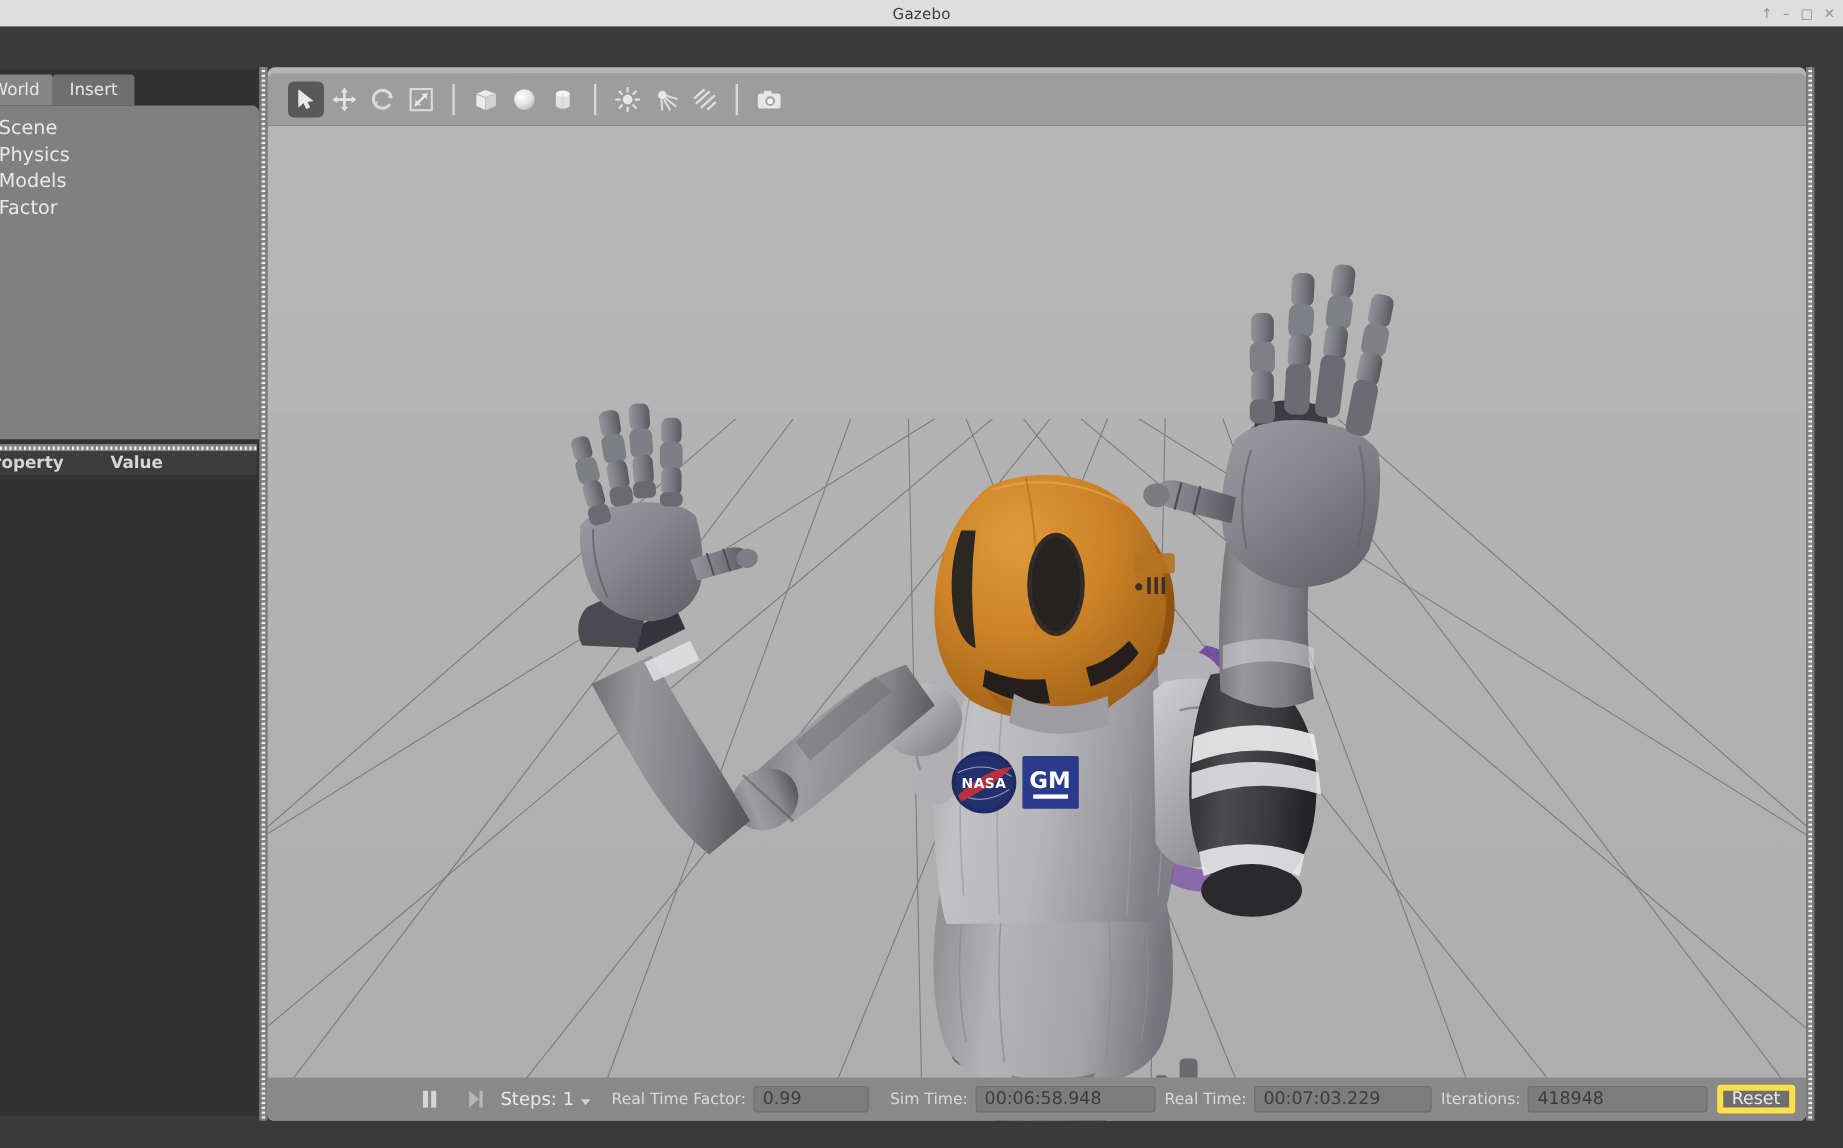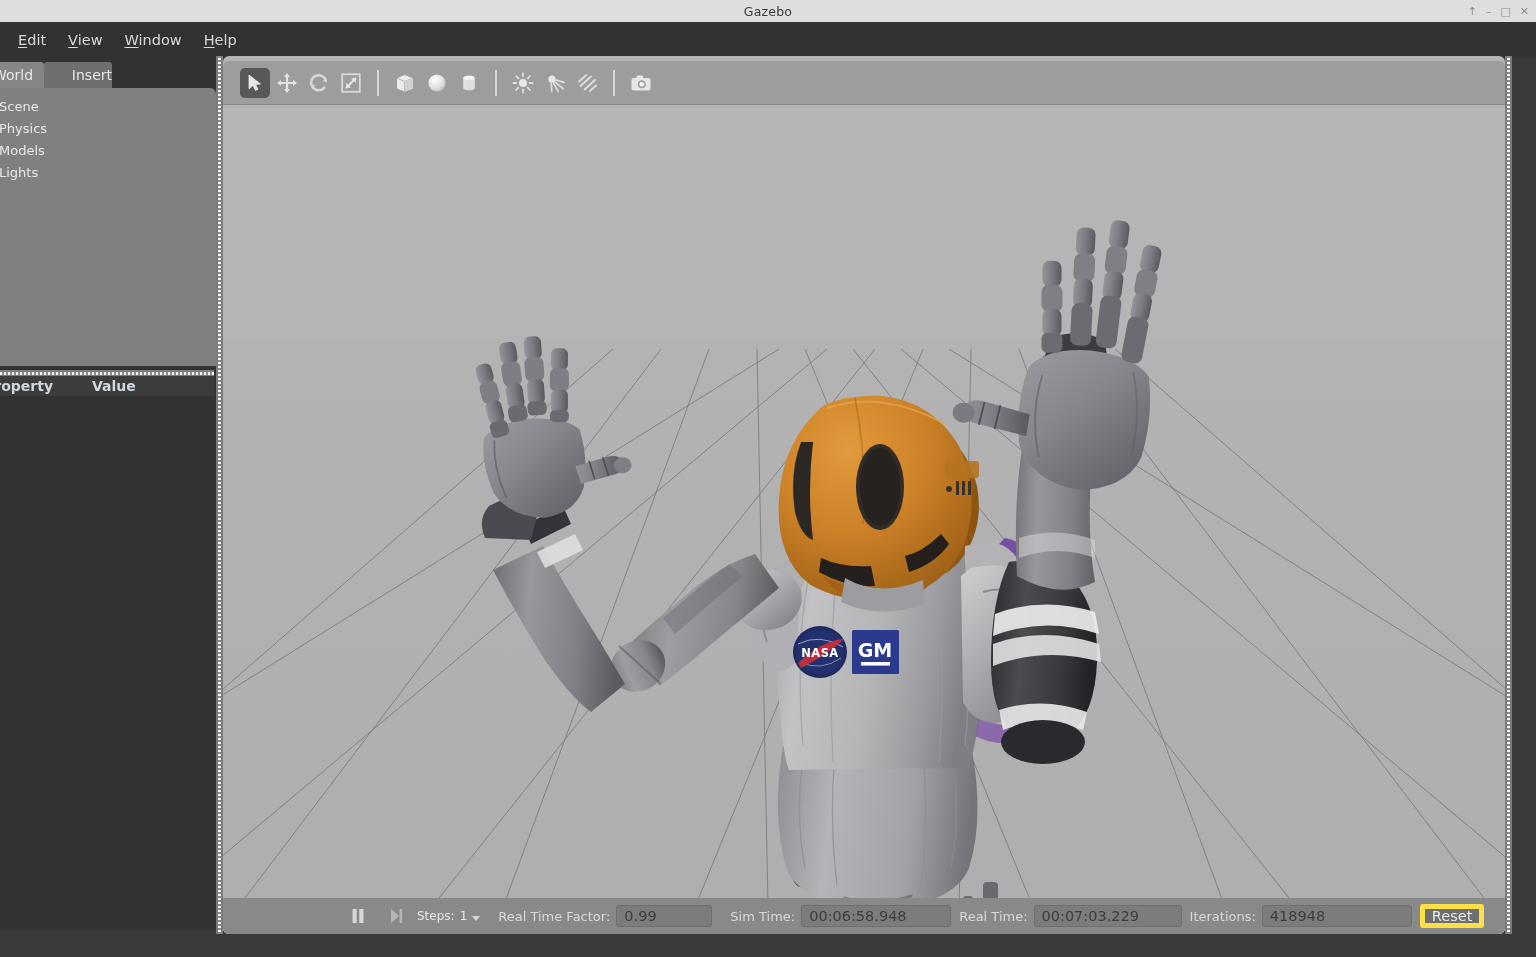--- a/index.html
+++ b/index.html
@@ -50,30 +50,30 @@
     background: #323232;
   }
   .tab {
     position: absolute; top: 4px; height: 26px;
     background: #7e7e7e; color: #e6e6e6;
     font-size: 14px; display: flex; align-items: center; justify-content: center;
     border-radius: 3px 3px 0 0;
     cursor: default;
   }
   .tab.world { left: -18px; width: 62px; background: #858585; }
-  .tab.insert { left: 44px; width: 68px; background: #6f6f6f; justify-content: flex-end; }
+  .tab.insert { left: 44px; width: 68px; background: #6f6f6f; }
 
   .treepanel {
     position: absolute; left: 0; top: 30px; width: 216px; height: 278px;
     background: #808080;
     border-radius: 0 6px 0 0;
     padding-top: 8px;
   }
   .tree-item {
-    font-size: 13px; color: #e8e8e8;
+    font-size: 16px; color: #e8e8e8;
     padding: 1px 0 1px 0px; margin-left: -1px;
     cursor: default; line-height: 20px;
   }
 
   .hsplitter {
     position: absolute; left: 0; top: 312px; width: 214px; height: 7px;
     background:
       repeating-linear-gradient(90deg, #f0f0f0 0 2px, #8c8c8c 2px 4px);
     background-size: 4px 3px;
     background-repeat: repeat-x;
@@ -142,21 +142,21 @@
   
   .statusbar {
     position: absolute; left: 0; bottom: 0; width: 1282px; height: 36px;
     background: #898989;
     display: flex; align-items: center; padding-left: 122px; gap: 0px;
     border-radius: 0 0 6px 6px;
   }
   .pbtn { width: 26px; height: 26px; display: flex; align-items: center;
           justify-content: center; cursor: default; }
   .sb-label { font-size: 13px; color: #d9d9d9; margin: 0 6px 0 8px; white-space: nowrap; }
-  .sb-steps { font-size: 12px; color: #e8e8e8; margin-left: 0px; }
+  .sb-steps { font-size: 15px; color: #e8e8e8; margin-left: 0px; }
   .sb-field {
     background: #7c7c7c; color: #3d3d3d; font-size: 14.5px;
     border: 1px solid #6f6f6f; border-radius: 3px;
     height: 22px; display: flex; align-items: center; padding: 0 7px;
   }
   .sb-field.rtf   { width: 96px; }
   .sb-field.sim   { width: 150px; }
   .sb-field.real  { width: 148px; }
   .sb-field.iter  { width: 150px; }
   .sb-reset {
@@ -185,43 +185,37 @@
   <div class="titlebar">
     <div class="titlebar-text">Gazebo</div>
     <div class="win-ctrls">
       <span>↑</span>
       <span>–</span>
       <span>□</span>
       <span>✕</span>
     </div>
   </div>
 
-  <div class="menubar">
-    <div class="menu-item"><u>E</u><span>dit</span></div>
-    <div class="menu-item"><u>V</u><span>iew</span></div>
-    <div class="menu-item"><u>W</u><span>indow</span></div>
-    <div class="menu-item"><u>H</u><span>elp</span></div>
-  </div>
 
   <div class="leftpanel">
 
     <div class="tabstrip">
       <div class="tab world">
         <span>World</span>
       </div>
       <div class="tab insert">
         <span>Insert</span>
       </div>
     </div>
 
     <div class="treepanel">
       <div class="tree-item"><span>Scene</span></div>
       <div class="tree-item"><span>Physics</span></div>
       <div class="tree-item"><span>Models</span></div>
-      <div class="tree-item"><span>Lights</span></div>
+      <div class="tree-item"><span>Factor</span></div>
     </div>
 
     <div class="hsplitter"></div>
 
     <div class="propheader">
       <div class="col prop">Property</div>
       <div class="col val">Value</div>
     </div>
     <div class="propbody"></div>
   </div>

